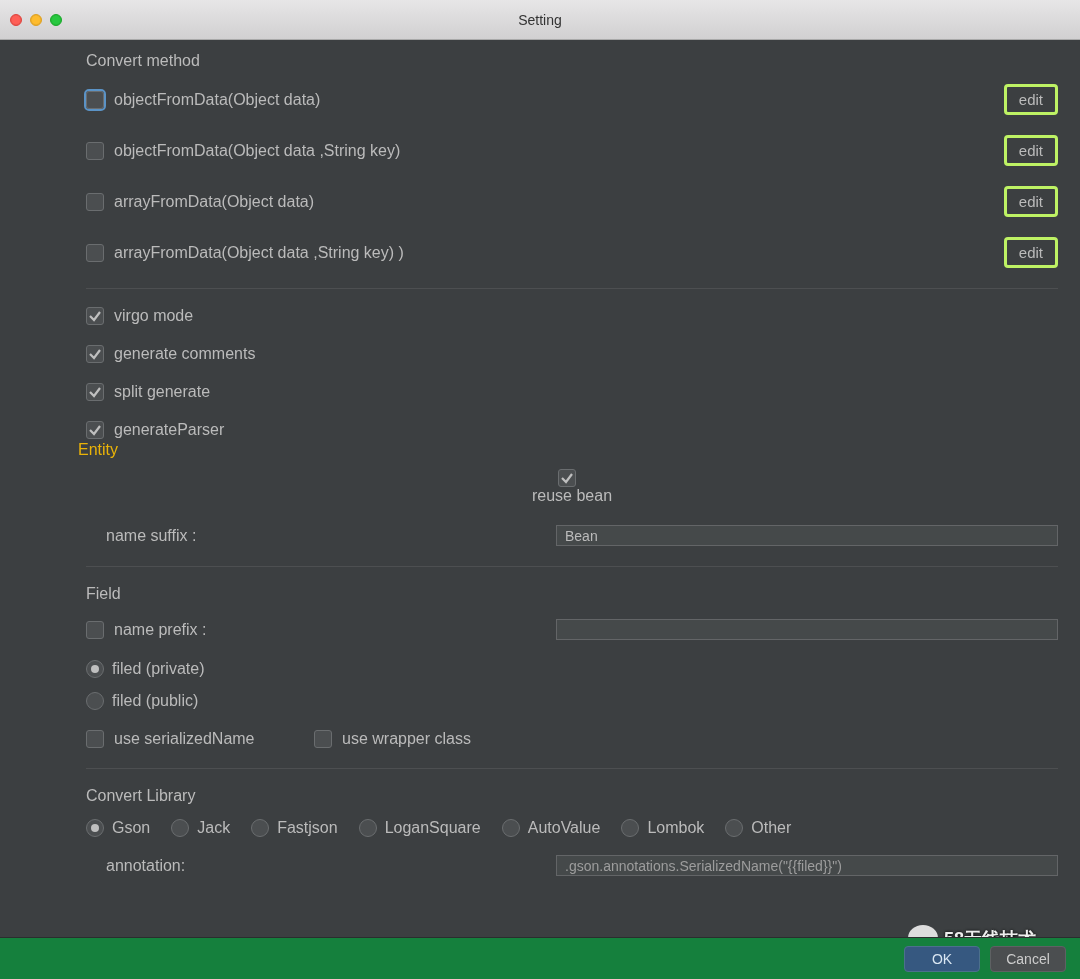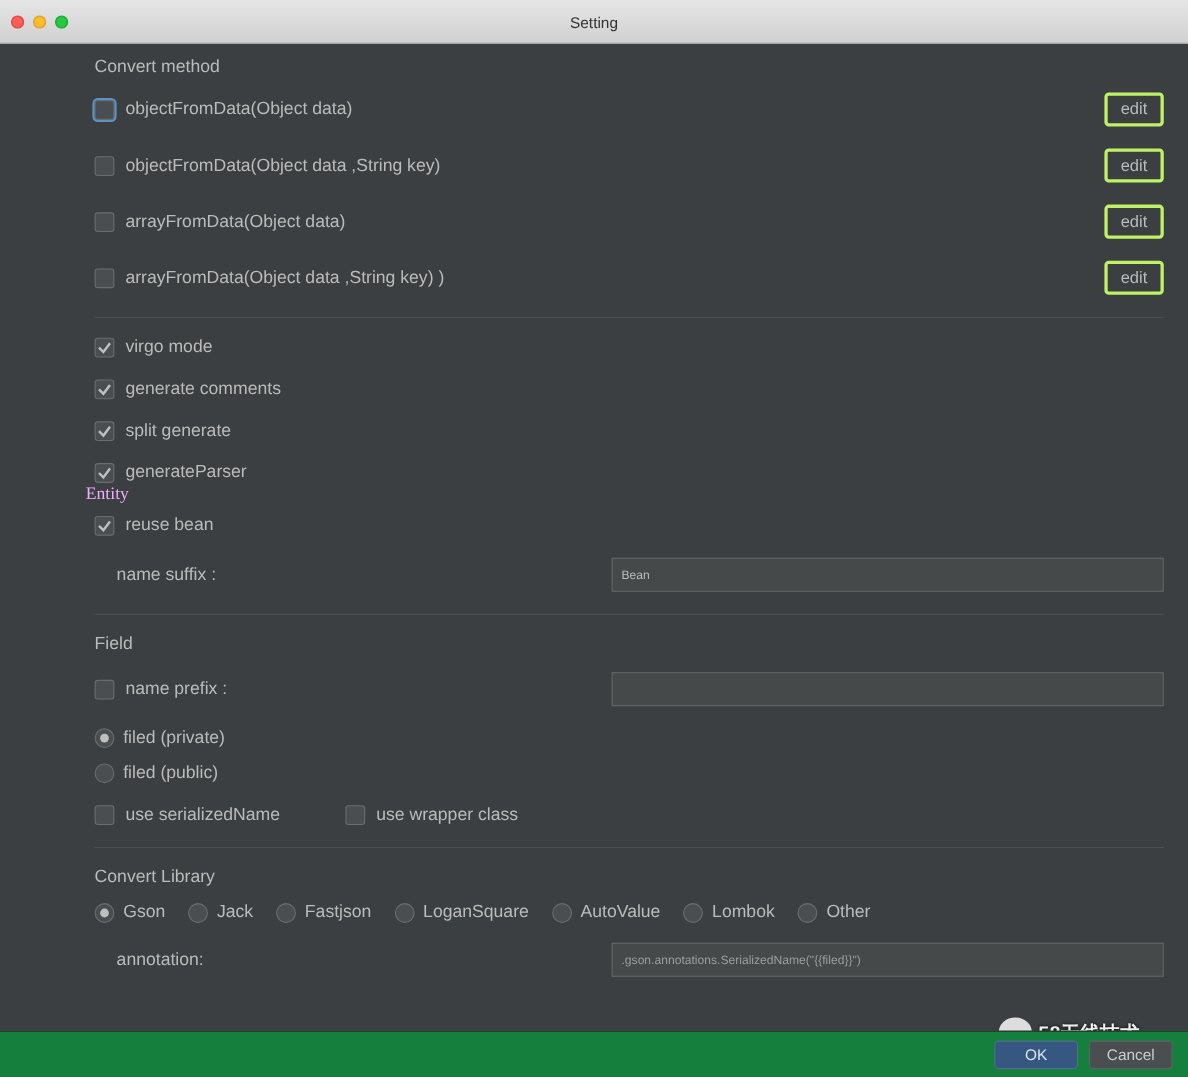--- a/index.html
+++ b/index.html
@@ -44,24 +44,23 @@
 
   .content {
     padding: 12px 22px 0 86px;
   }
 
   .section-label {
     color: #bbb;
     margin-bottom: 14px;
   }
   .entity-label {
-    color:#f0abfc;
+    color:#eab308;
     margin-left:-8px;
     margin-top:2px;
-    font-family:Liberation Serif, serif;
   }
 
   .row {
     display: flex;
     align-items: center;
     margin-bottom: 20px;
   }
   .row.tight { margin-bottom: 14px; align-items: flex-end; }
 
   .chk {
@@ -117,23 +116,23 @@
   .indent-label {
     color:#bbb;
     width: 470px;
     padding-left: 20px;
   }
   .text-input {
     flex: 1;
     background: #45494a;
     border: 1px solid #636567;
     color: #bbb;
-    height: 31px;
+    height: 21px;
     padding: 0 8px;
-    font-size: 11px;
+    font-size: 14px;
   }
   .text-input.readonly { color:#9d9d9d; background:#45494a; }
 
   .radio-row {
     display: flex;
     align-items: center;
     gap: 21px;
     margin-top: 10px;
   }
   .radio-item {
@@ -261,21 +260,21 @@
   <div class="row" style="margin-bottom:2px;">
     <span class="chk">
         <svg viewBox="0 0 14 14">
           <polyline points="2,7 6,11 12,3" fill="none" stroke="#bfbfbf" stroke-width="2.2"></polyline>
         </svg>
       </span>
     <span class="chk-label">generateParser</span>
   </div>
 
   <div class="entity-label">Entity</div>
-  <div class="row" style="margin-top:10px;">
+  <div class="row" style="margin-top:10px;flex-direction:column;">
     <span class="chk">
         <svg viewBox="0 0 14 14">
           <polyline points="2,7 6,11 12,3" fill="none" stroke="#bfbfbf" stroke-width="2.2"></polyline>
         </svg>
       </span>
     <span class="chk-label">reuse bean</span>
   </div>
   <div class="row">
     <span class="indent-label">name suffix :</span>
     <input class="text-input" value="Bean" style="">

